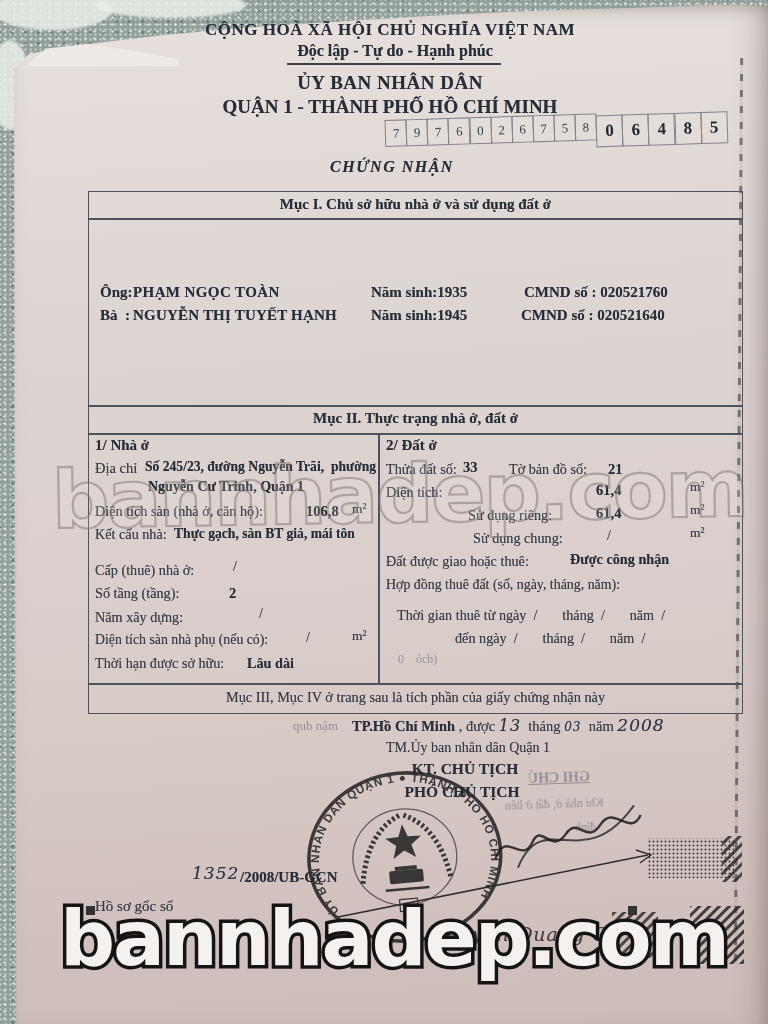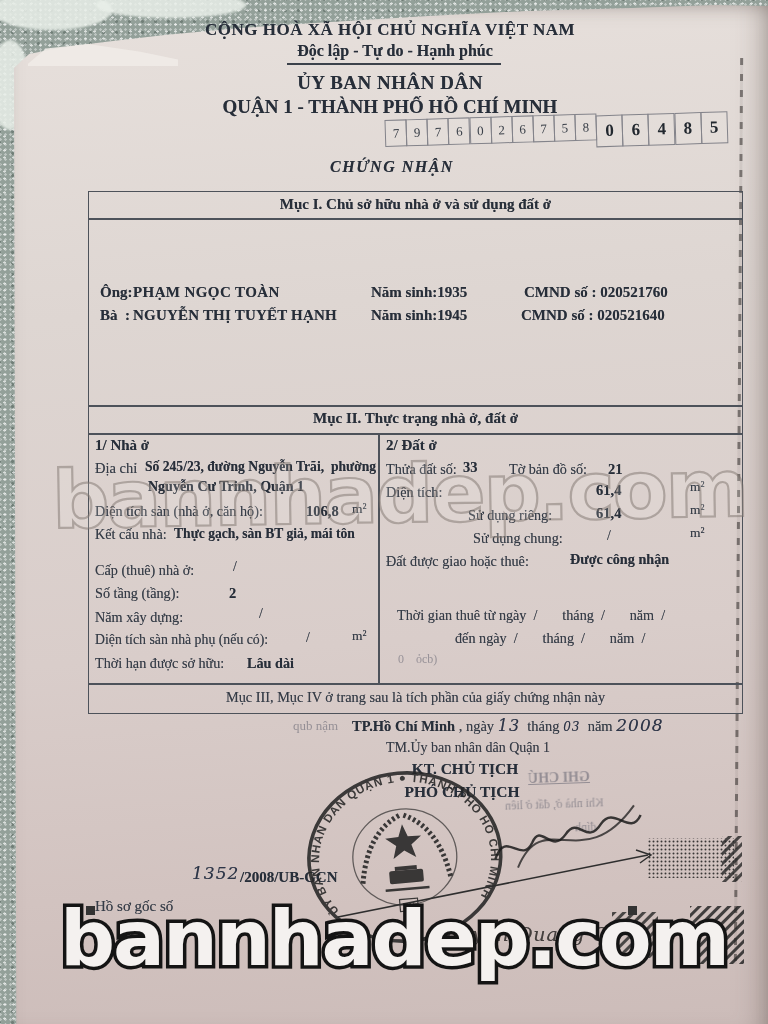--- a/index.html
+++ b/index.html
@@ -142,28 +142,29 @@
   <div class="t b" style="left:596px;top:482px;font-size:14.5px;">61,4</div>
   <div class="t" style="left:690px;top:479px;font-size:13.5px;">m²</div>
   <div class="t" style="left:468px;top:507px;font-size:14.2px;">Sử dụng riêng:</div>
   <div class="t b" style="left:596px;top:505px;font-size:14.5px;">61,4</div>
   <div class="t" style="left:690px;top:502px;font-size:13.5px;">m²</div>
   <div class="t" style="left:473px;top:530px;font-size:14.2px;">Sử dụng chung:</div>
   <div class="t" style="left:607px;top:528px;font-size:14px;">/</div>
   <div class="t" style="left:690px;top:525px;font-size:13.5px;">m²</div>
   <div class="t" style="left:386px;top:553px;font-size:14.2px;">Đất được giao hoặc thuê:</div>
   <div class="t b" style="left:570px;top:551px;font-size:14.2px;">Được công nhận</div>
+  <div class="t" style="left:386px;top:577px;font-size:13.9px;">Hợp đồng thuê đất (số, ngày, tháng, năm):</div>
   <div class="t" style="left:397px;top:607px;font-size:14.2px;">Thời gian thuê từ ngày  /       tháng  /       năm  /</div>
   <div class="t" style="left:455px;top:630px;font-size:14.2px;">đến ngày  /       tháng  /       năm  /</div>
 
   <div class="box" style="left:88px;top:683px;width:653px;height:29px;">
     <div class="t ctr" style="left:0;top:5px;width:100%;font-size:14.3px;">Mục III, Mục IV ở trang sau là tích phần của giấy chứng nhận này</div>
   </div>
 
-  <div class="t" style="left:352px;top:716px;font-size:14.5px;"><span class="b">TP.Hồ Chí Minh</span><span> , ngày </span><span class="hw" style="font-size:16px;">13</span><span>  tháng </span><span class="hw" style="font-size:12px;">03</span><span>  năm </span><span class="hw" style="font-size:17px;">2008</span></div>
+  <div class="t" style="left:352px;top:716px;font-size:14.5px;"><span class="b">TP.Hồ Chí Minh</span><span> , được </span><span class="hw" style="font-size:16px;">13</span><span>  tháng </span><span class="hw" style="font-size:12px;">03</span><span>  năm </span><span class="hw" style="font-size:17px;">2008</span></div>
   <div class="t ctr" style="left:318px;top:740px;width:300px;font-size:14px;color:rgba(44,50,62,.88);">TM.Ủy ban nhân dân Quận 1</div>
   <div class="t b ctr" style="left:345px;top:760px;width:240px;font-size:15.5px;">KT. CHỦ TỊCH</div>
   <div class="t b ctr" style="left:342px;top:783px;width:240px;font-size:15.5px;">PHÓ CHỦ TỊCH</div>
 
   <div class="stamp">
     <svg width="208" height="178" viewBox="0 0 208 178">
       <ellipse cx="104" cy="89" rx="96" ry="84" fill="none" stroke="#262626" stroke-width="3.6"></ellipse>
       <ellipse cx="104" cy="89" rx="52" ry="48" fill="none" stroke="#262626" stroke-width="1.3" opacity=".75"></ellipse>
       <defs>
           <path id="arcTop" d="M 34 137 A 86 78 0 1 1 174 137" fill="none"></path>

